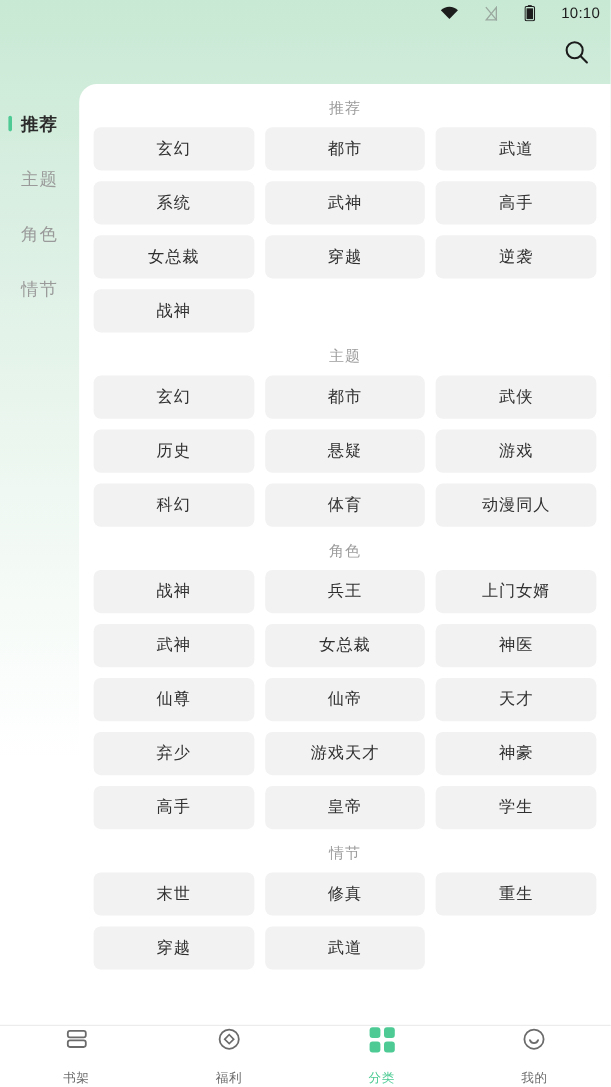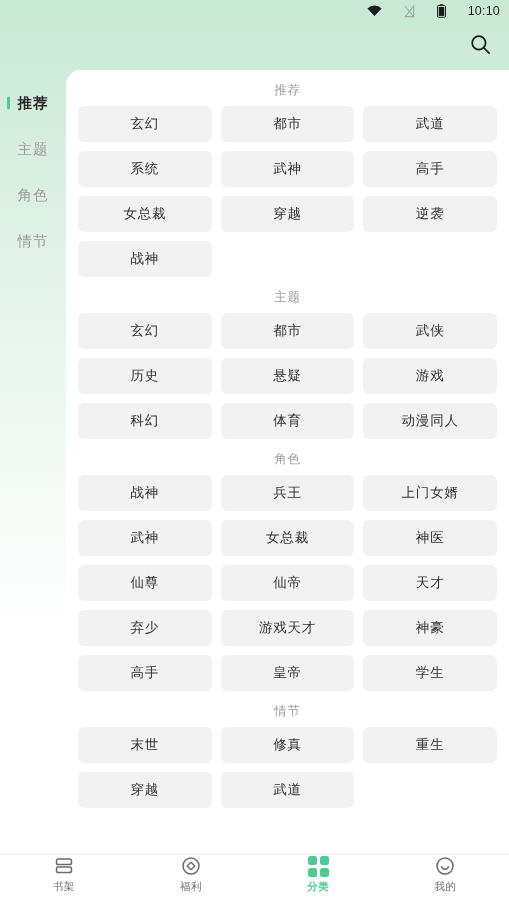--- a/index.html
+++ b/index.html
@@ -93,25 +93,25 @@
   }
 
   
   .bottomnav {
     position: absolute; left: 0; right: 0; bottom: 0; height: 52px;
     background: #ffffff; border-top: 1px solid #ececec;
     display: flex; align-items: center;
   }
   .nav-item {
     flex: 1; display: flex; flex-direction: column; align-items: center;
-    justify-content: flex-start; gap: 3px; cursor: pointer; height: 100%;
+    justify-content: space-between; gap: 3px; cursor: pointer; height: 100%;
   }
   .nav-icon { width: 22px; height: 22px; display: flex; align-items: center; justify-content: center; }
   .nav-label { font-size: 10.5px; color: #6b6b6b; letter-spacing: .5px; }
-  .nav-item.active .nav-label { color: #4ecb95; font-weight: bold; }
+  .nav-item.active .nav-label { color: #4ecb95; }
 
   .grid-icon { display: grid; grid-template-columns: 9px 9px; grid-template-rows: 9px 9px; gap: 3px; }
   .grid-icon i { display: block; background: #4ecb95; border-radius: 2.5px; }
 </style>
 </head>
 <body>
 
 <div id="app">
 
   <div class="statusbar">

